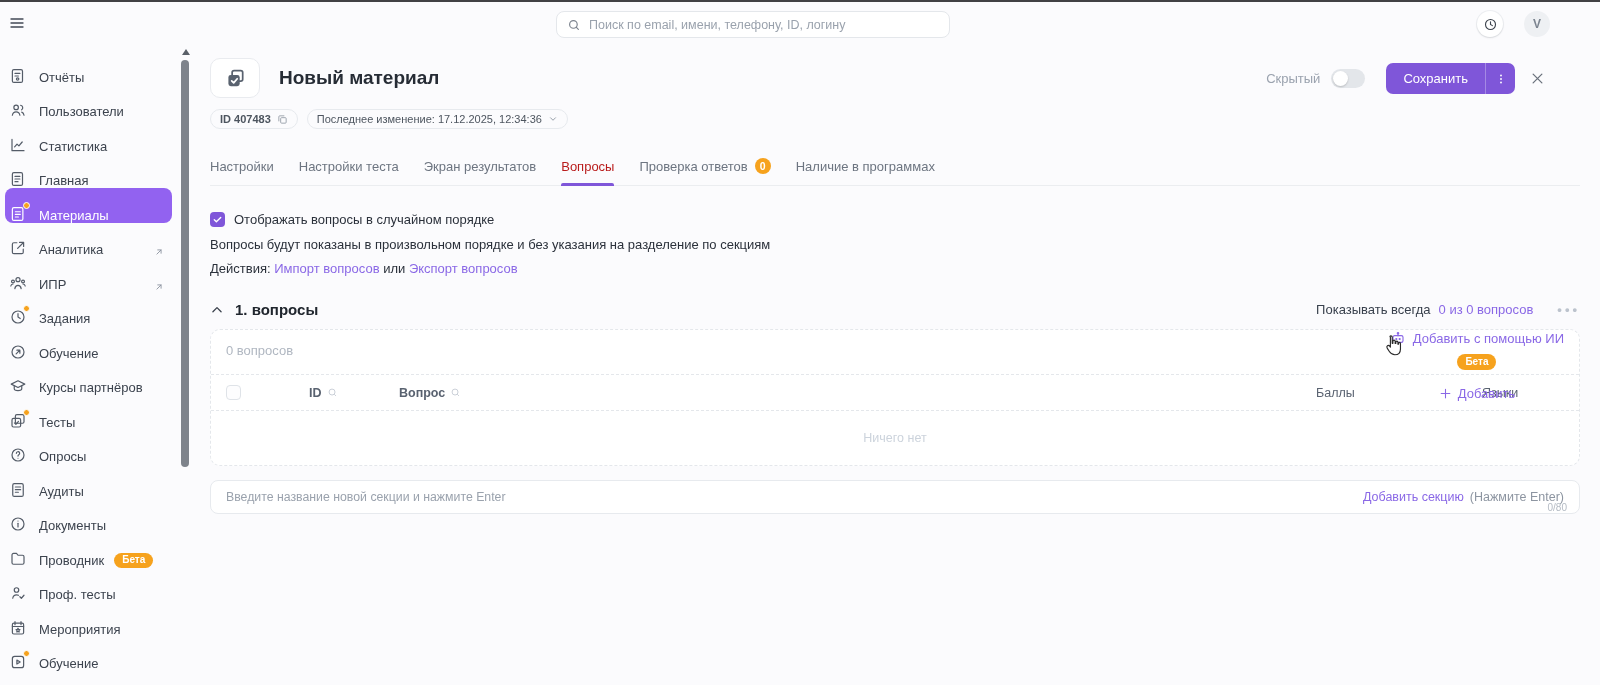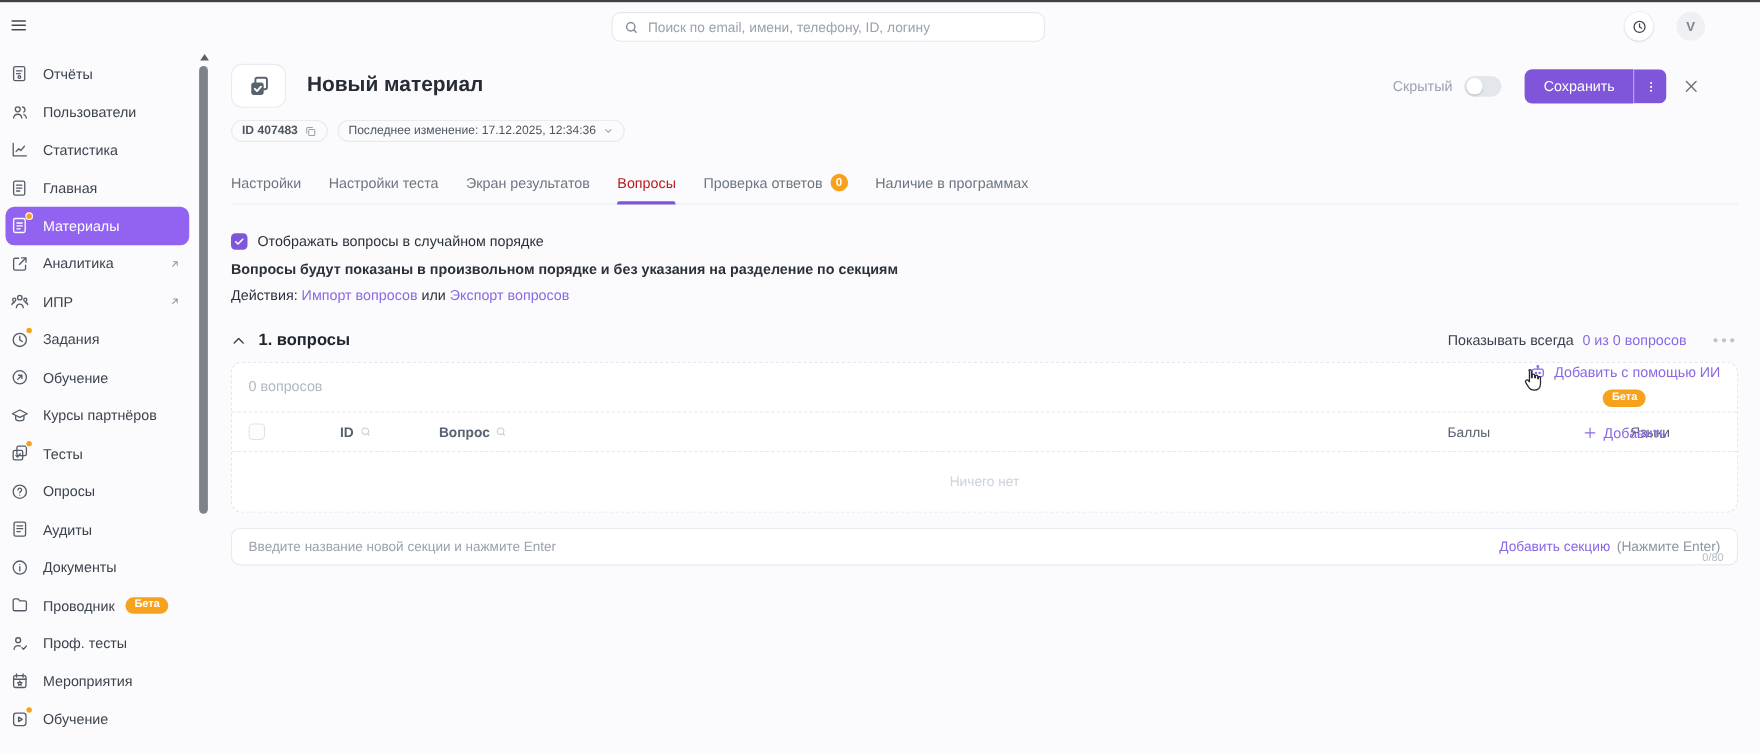--- a/index.html
+++ b/index.html
@@ -35,21 +35,21 @@
   .avatar {
     position:absolute; left:1524px; top:9px; width:26px; height:26px; border-radius:50%;
     background:#eef0f3; color:#7c8490; font-size:12px; font-weight:600;
     display:flex; align-items:center; justify-content:center; cursor:pointer;
   }
 
   
   .sidebar { position:absolute; top:44px; left:0; width:200px; bottom:0; padding-top:6px; }
   .nav-item {
     height:34.5px; margin-left:5px; width:167px; border-radius:8px;
-    display:flex; align-items:center; padding:0 8px 0 4px; cursor:pointer;
+    display:flex; align-items:flex-end; padding:0 8px 0 4px; cursor:pointer;
     font-size:13px; color:#3c434e;
   }
   .nav-icon { position:relative; width:18px; height:18px; color:#545c68; flex:0 0 18px; }
   .nav-icon svg { width:18px; height:18px; }
   .nav-label { margin-left:12px; white-space:nowrap; }
   .nav-item.active { background:#9262f0; color:#fff; }
   .nav-item.active .nav-icon { color:#fff; }
   .nav-dot {
     position:absolute; top:-3px; right:-3px; width:7px; height:7px;
     background:#f6a21d; border:1.5px solid #fff; border-radius:50%;
@@ -113,21 +113,21 @@
   .tab-badge {
     width:16px; height:16px; border-radius:50%; background:#f6a21d; color:#fff;
     font-size:10.5px; font-weight:700; display:flex; align-items:center; justify-content:center;
   }
 
   .check-row { margin-top:26px; display:flex; align-items:center; gap:9px; font-size:13px; color:#2b313b; }
   .checkbox {
     width:15px; height:15px; border-radius:4px; background:#7f56d9; cursor:pointer;
     display:flex; align-items:center; justify-content:center; color:#fff;
   }
-  .note { margin-top:10px; font-size:13px; color:#2b313b;font-weight:bold; }
+  .note { margin-top:10px; font-size:13px; color:#2b313b; }
   .actions-line { margin-top:9px; font-size:13px; color:#2b313b; }
   .link { color:#8a68e6; cursor:pointer; text-decoration:none; }
 
   .section-row { margin-top:25px; display:flex; align-items:center; }
   .chev-up { color:#39404b; cursor:pointer; }
   .section-title { margin-left:11px; font-size:15px; font-weight:700; color:#20262e; }
   .section-right { margin-left:auto; display:flex; align-items:center; }
   .show-always { font-size:13px; color:#39414d; }
   .count-link { margin-left:8px; font-size:13px; }
   .more-dots { margin-left:24px; color:#bcc3cd; font-size:13px; letter-spacing:3px; cursor:pointer; font-weight:700; }

